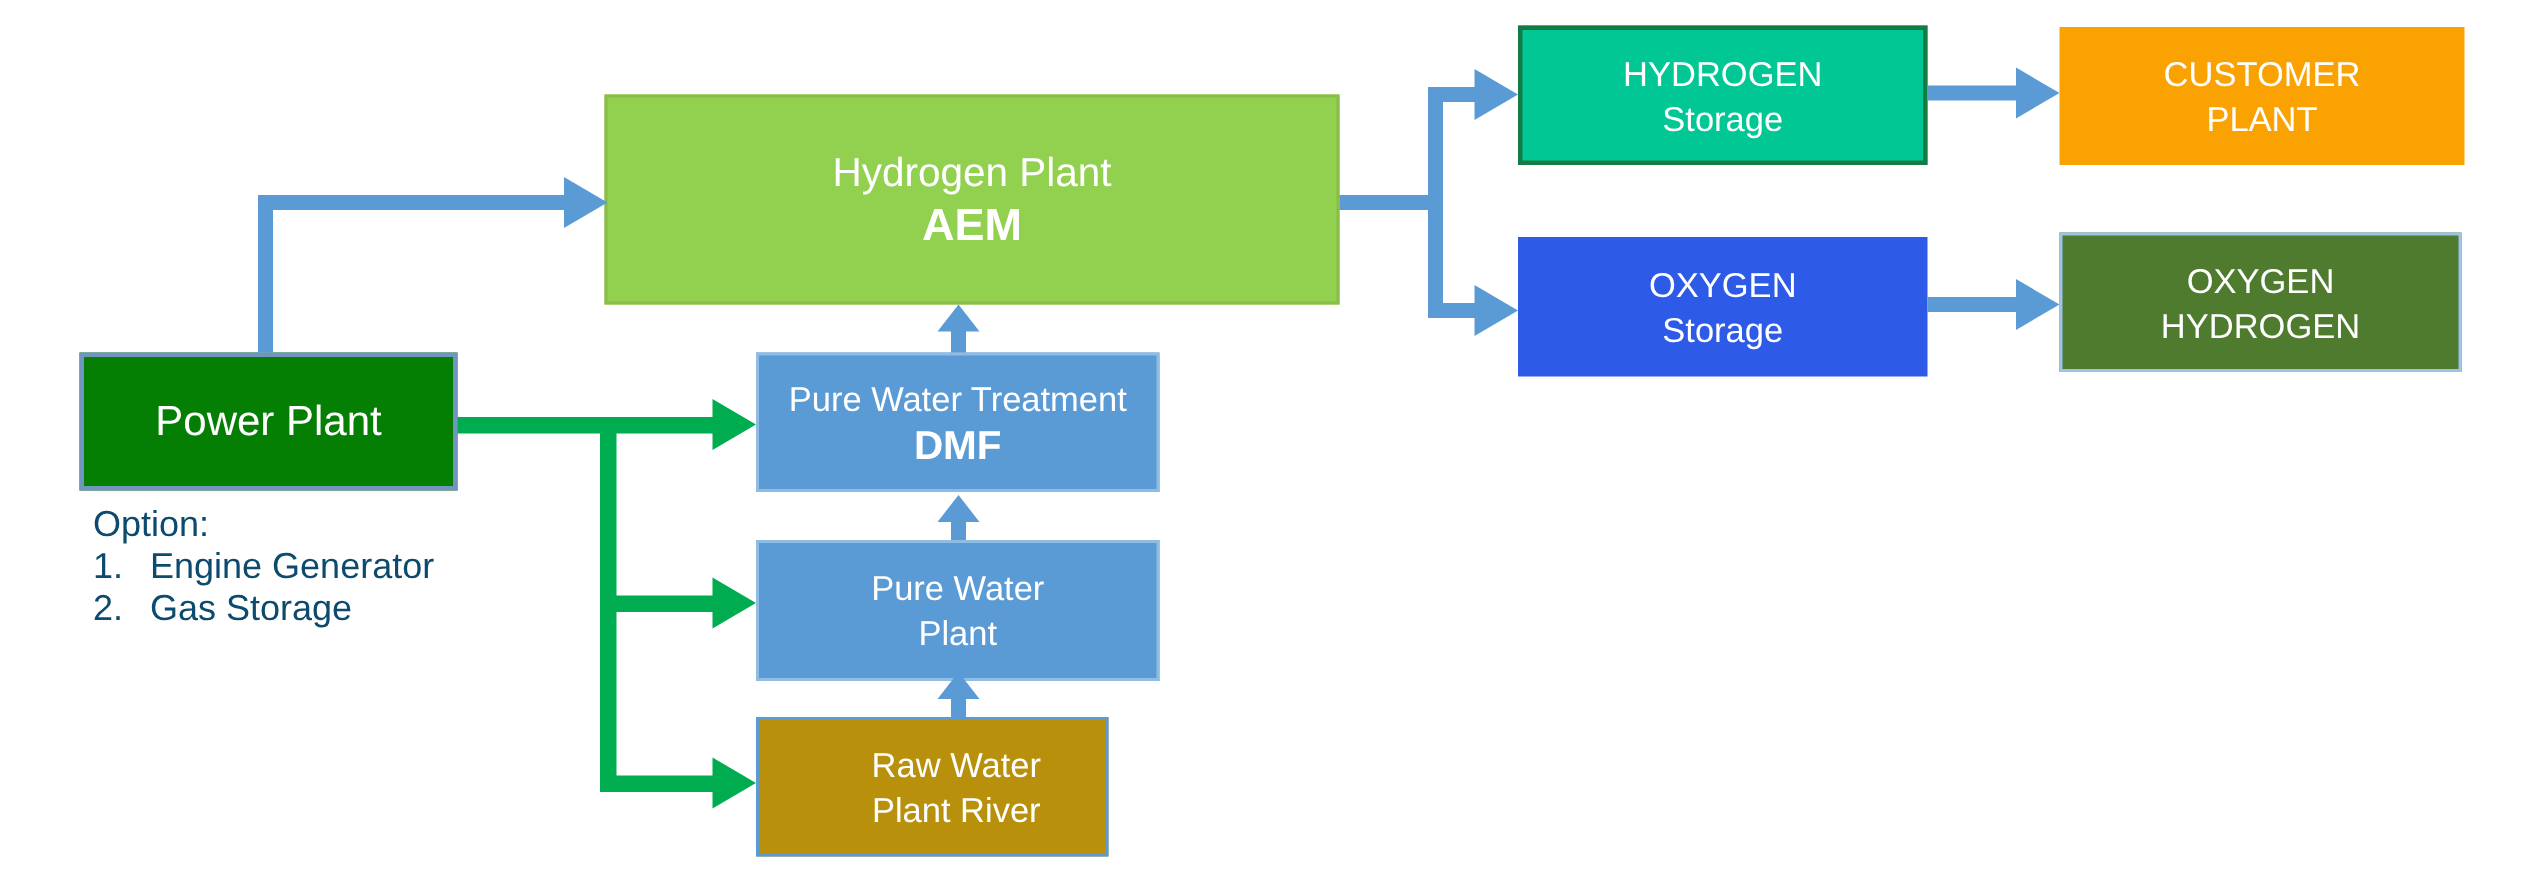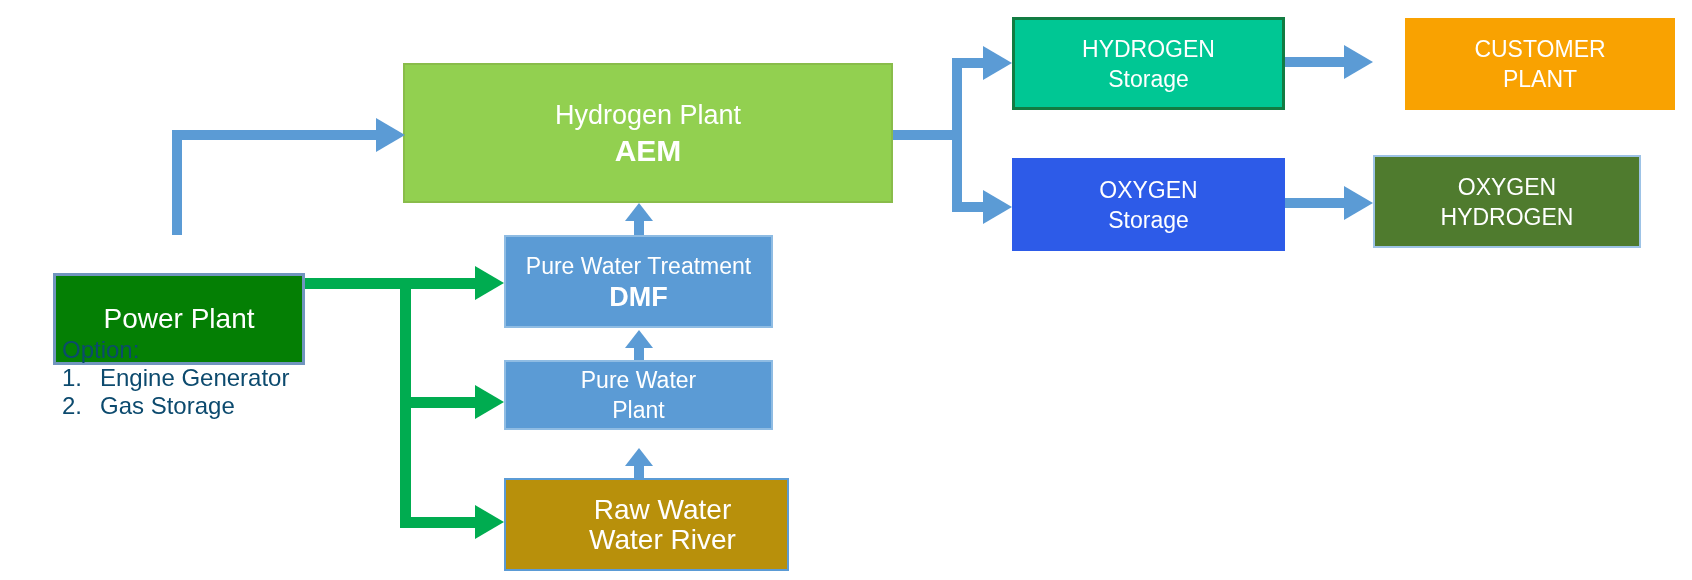--- a/index.html
+++ b/index.html
@@ -7,30 +7,30 @@
     position:relative;width:1692px;height:580px;background:#ffffff;
     font-family:"Liberation Sans", sans-serif;overflow:hidden;
   }
   .box{
     position:absolute;display:flex;flex-direction:column;align-items:center;
     justify-content:center;text-align:center;color:#ffffff;box-sizing:border-box;
   }
   .box .l1,.box .l2{display:block;}
 
   
-  #power-plant{left:53px;top:235px;width:252px;height:92px;background:#047F04;border:3px solid #7195BE;font-size:28px;margin-top:38px;}
+  #power-plant{left:53px;top:235px;width:252px;height:92px;background:#047F04;border:3px solid #7195BE;font-size:28px;}
   #hydrogen-plant{left:403px;top:63px;width:490px;height:140px;background:#92D050;border:2px solid #89BC4A;font-size:27px;line-height:36px;}
   #hydrogen-plant .l2{font-weight:bold;font-size:30px;}
   #pure-water-treatment{left:504px;top:235px;width:269px;height:93px;background:#5B9BD5;border:2px solid #8FBCE3;font-size:23px;line-height:31px;}
   #pure-water-treatment .l2{font-weight:bold;font-size:27px;}
-  #pure-water-plant{left:504px;top:360px;width:269px;height:70px;background:#5B9BD5;border:2px solid #8FBCE3;font-size:23px;line-height:30px;}
-  #raw-water{left:504px;top:478px;width:285px;height:93px;background:#B8900B;border:2px solid #5B9BD5;font-size:28px;line-height:30px;padding-left:32px;}
+  #pure-water-plant{left:504px;top:360px;width:269px;height:94px;background:#5B9BD5;border:2px solid #8FBCE3;font-size:23px;line-height:30px;}
+  #raw-water{left:504px;top:478px;width:235px;height:93px;background:#B8900B;border:2px solid #5B9BD5;font-size:23px;line-height:30px;padding-left:32px;}
   #hydrogen-storage{left:1012px;top:17px;width:273px;height:93px;background:#00C794;border:3px solid #127C42;font-size:23px;line-height:30px;}
   #oxygen-storage{left:1012px;top:158px;width:273px;height:93px;background:#2D5BE8;font-size:23px;line-height:30px;}
-  #customer-plant{left:1373px;top:18px;width:270px;height:92px;background:#F9A201;font-size:23px;line-height:30px;margin-left:32px;}
+  #customer-plant{left:1373px;top:18px;width:270px;height:92px;background:#F9A201;font-size:23px;line-height:30px;}
   #oxygen-customers{left:1373px;top:155px;width:268px;height:93px;background:#4F7B2E;border:2px solid #9DC3E6;font-size:23px;line-height:30px;}
 
   
   #option-note{position:absolute;left:62px;top:336px;color:#0c4a6e;font-size:24px;line-height:28px;}
   #option-note .item{display:flex;}
   #option-note .num{width:38px;}
 
   
   .seg{position:absolute;}
   .blue-seg{background:#5B9BD5;}
@@ -60,21 +60,21 @@
     <span class="l2">AEM</span>
   </div>
 
   <div class="box" id="pure-water-plant">
     <span class="l1">Pure Water</span>
     <span class="l2">Plant</span>
   </div>
 
   <div class="box" id="raw-water">
     <span class="l1">Raw Water</span>
-    <span class="l2">Water River</span>
+    <span class="l2">Plant River</span>
   </div>
 
   <div class="box" id="hydrogen-storage">
     <span class="l1">HYDROGEN</span>
     <span class="l2">Storage</span>
   </div>
 
   <div class="box" id="customer-plant">
     <span class="l1">CUSTOMER</span>
     <span class="l2">PLANT</span>

